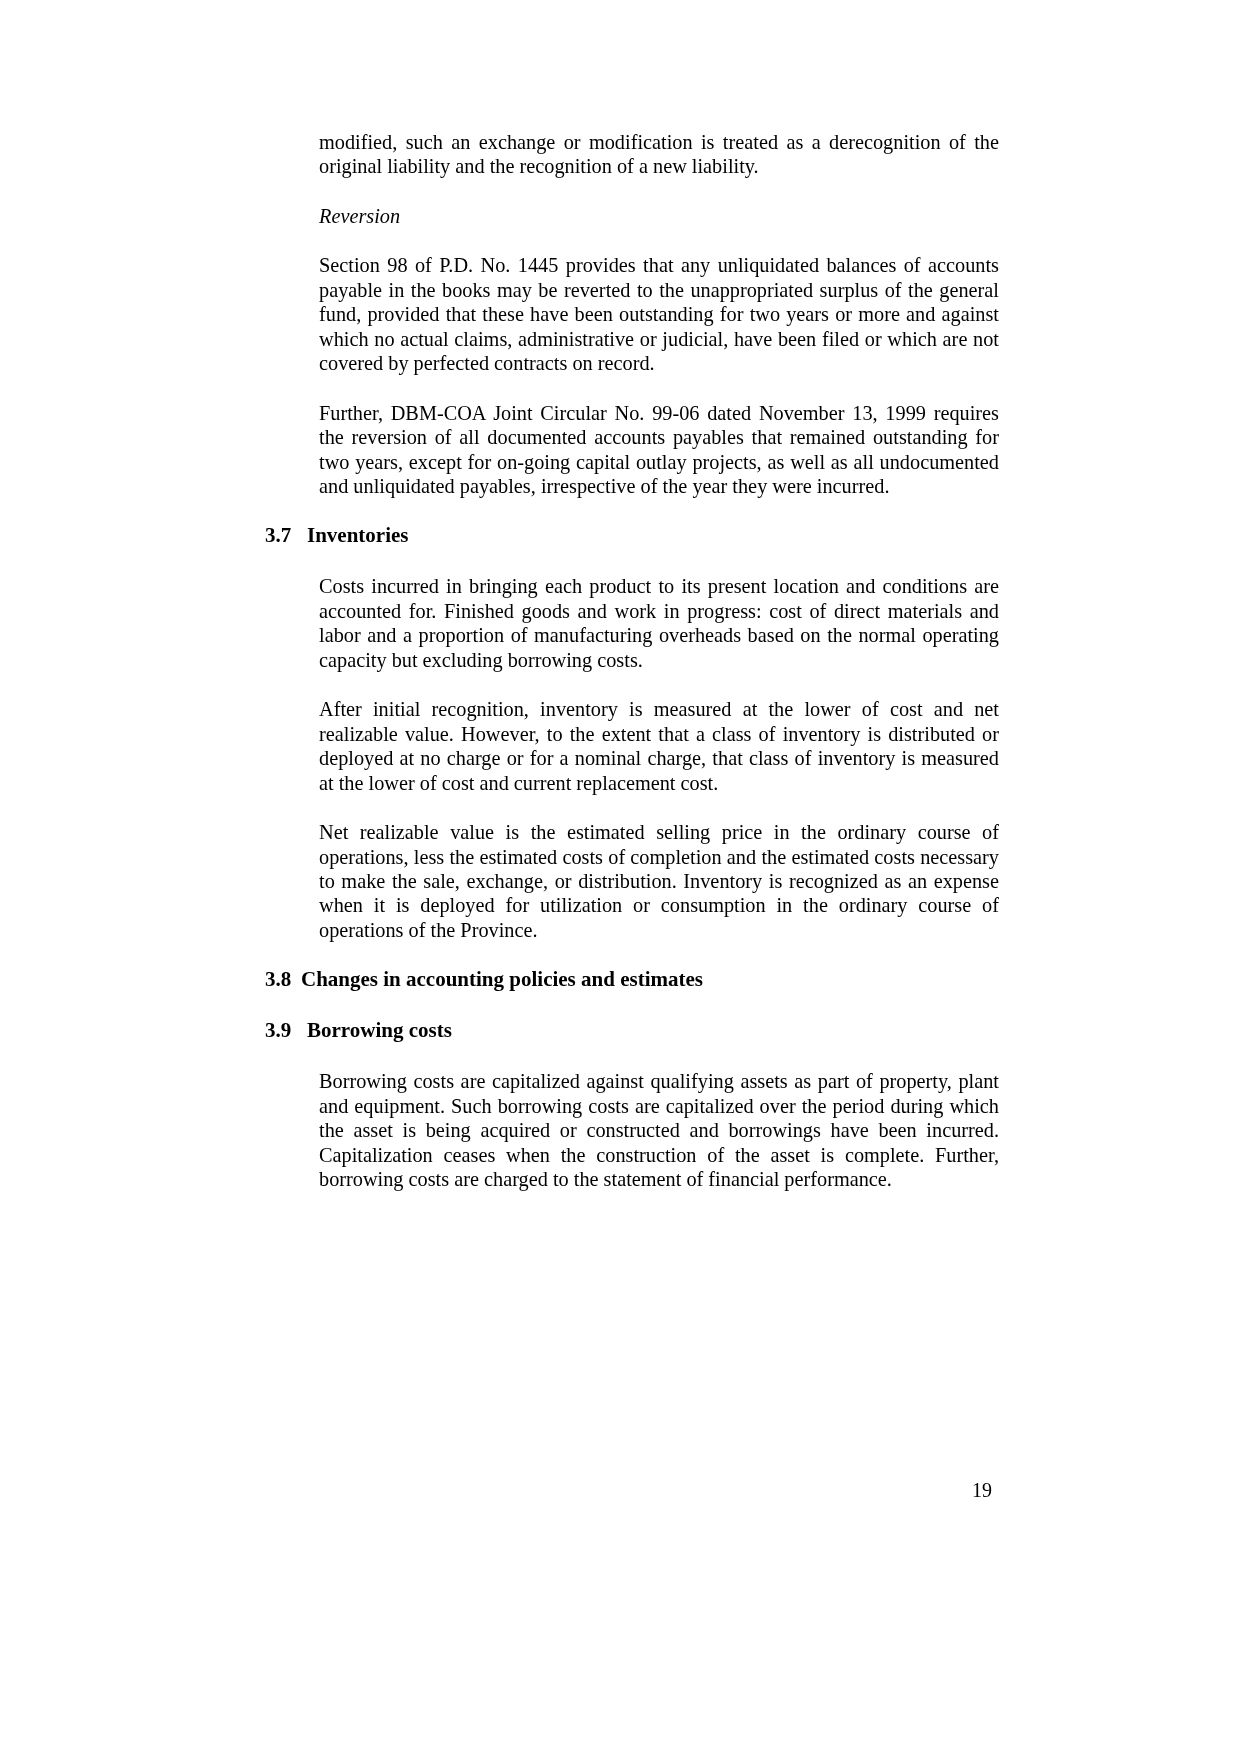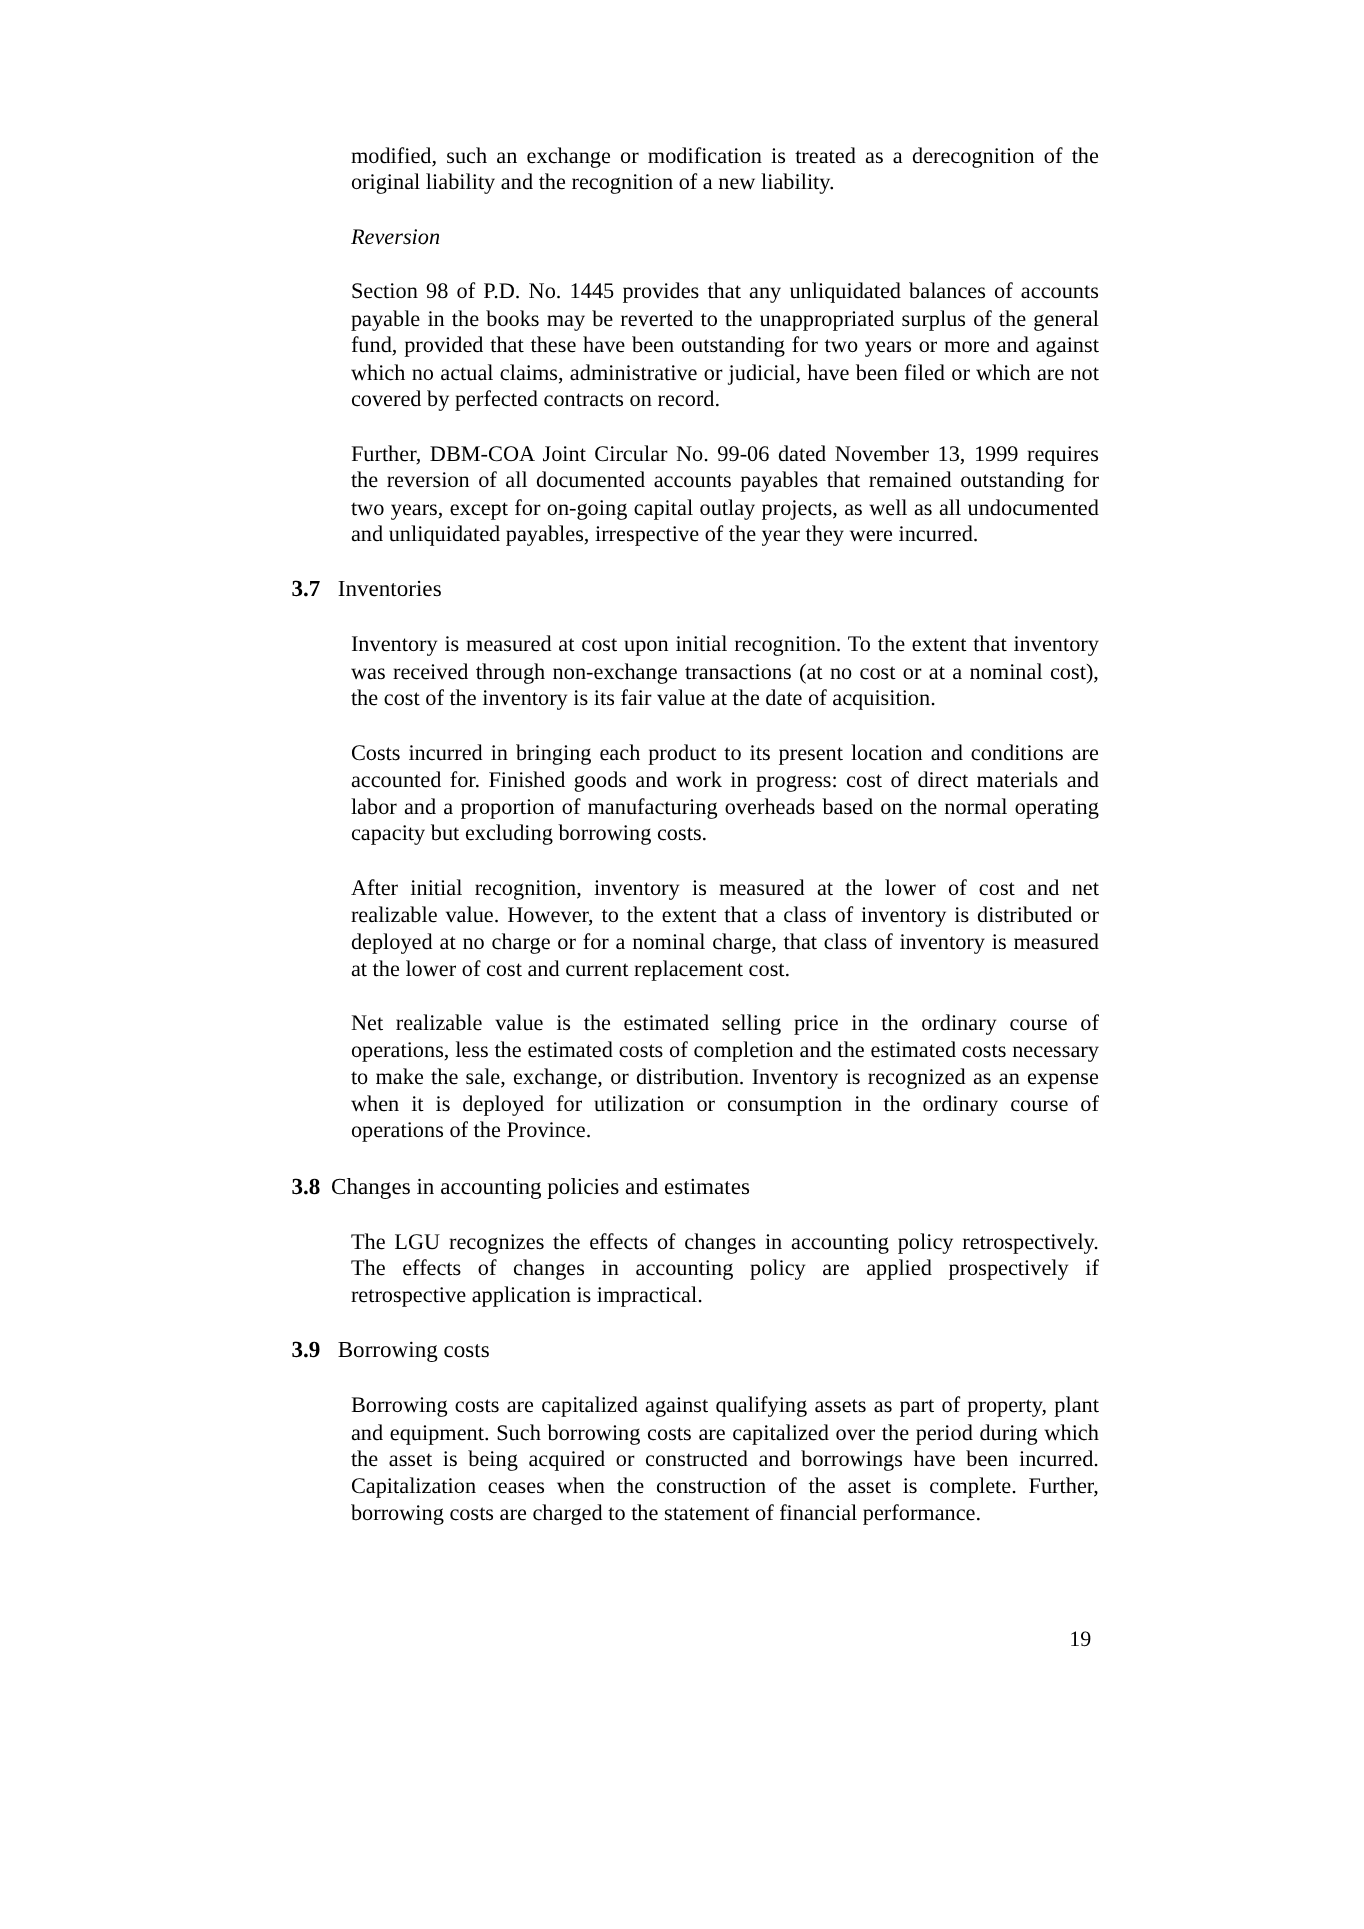--- a/index.html
+++ b/index.html
@@ -57,21 +57,21 @@
     font-weight: bold;
     margin: 0 0 26px 0;
     margin-left: 0;
   }
   .section-heading .num {
     display: inline-block;
     font-weight: bold;
     white-space: pre;
   }
   .section-heading .title {
-    font-weight: normal;
+    font-weight: bold;
   }
   .sh-37 .num { width: 42px; }
   .sh-38 .num { width: 36px; }
   .sh-39 .num { width: 42px; }
 
   .heading-wrap {
     margin-left: 0px;
   }
 
   
@@ -100,35 +100,33 @@
   </div>
 
   <div class="heading-wrap">
     <div class="section-heading sh-37">
       <span class="num">3.7</span>
       <span class="title">Inventories</span>
     </div>
   </div>
 
   <div class="body-col">
-    <p class="para">Inventory is measured at cost upon initial recognition. To the extent that inventory was received through non-exchange transactions (at no cost or at a nominal cost), the cost of the inventory is its fair value at the date of acquisition.</p>
     <p class="para">Costs incurred in bringing each product to its present location and conditions are accounted for.  Finished goods and work in progress: cost of direct materials and labor and a proportion of manufacturing overheads based on the normal operating capacity but excluding borrowing costs.</p>
     <p class="para">After initial recognition, inventory is measured at the lower of cost and net realizable value. However, to the extent that a class of inventory is distributed or deployed at no charge or for a nominal charge, that class of inventory is measured at the lower of cost and current replacement cost.</p>
     <p class="para">Net realizable value is the estimated selling price in the ordinary course of operations, less the estimated costs of completion and the estimated costs necessary to make the sale, exchange, or distribution. Inventory is recognized as an expense when it is deployed for utilization or consumption in the ordinary course of operations of the Province.</p>
   </div>
 
   <div class="heading-wrap">
     <div class="section-heading sh-38">
       <span class="num">3.8</span>
       <span class="title">Changes in accounting policies and estimates</span>
     </div>
   </div>
 
   <div class="body-col">
-    <p class="para">The LGU recognizes the effects of changes in accounting policy retrospectively. The effects of changes in accounting policy are applied prospectively if retrospective application is impractical.</p>
   </div>
 
   <div class="heading-wrap">
     <div class="section-heading sh-39">
       <span class="num">3.9</span>
       <span class="title">Borrowing costs</span>
     </div>
   </div>
 
   <div class="body-col">

